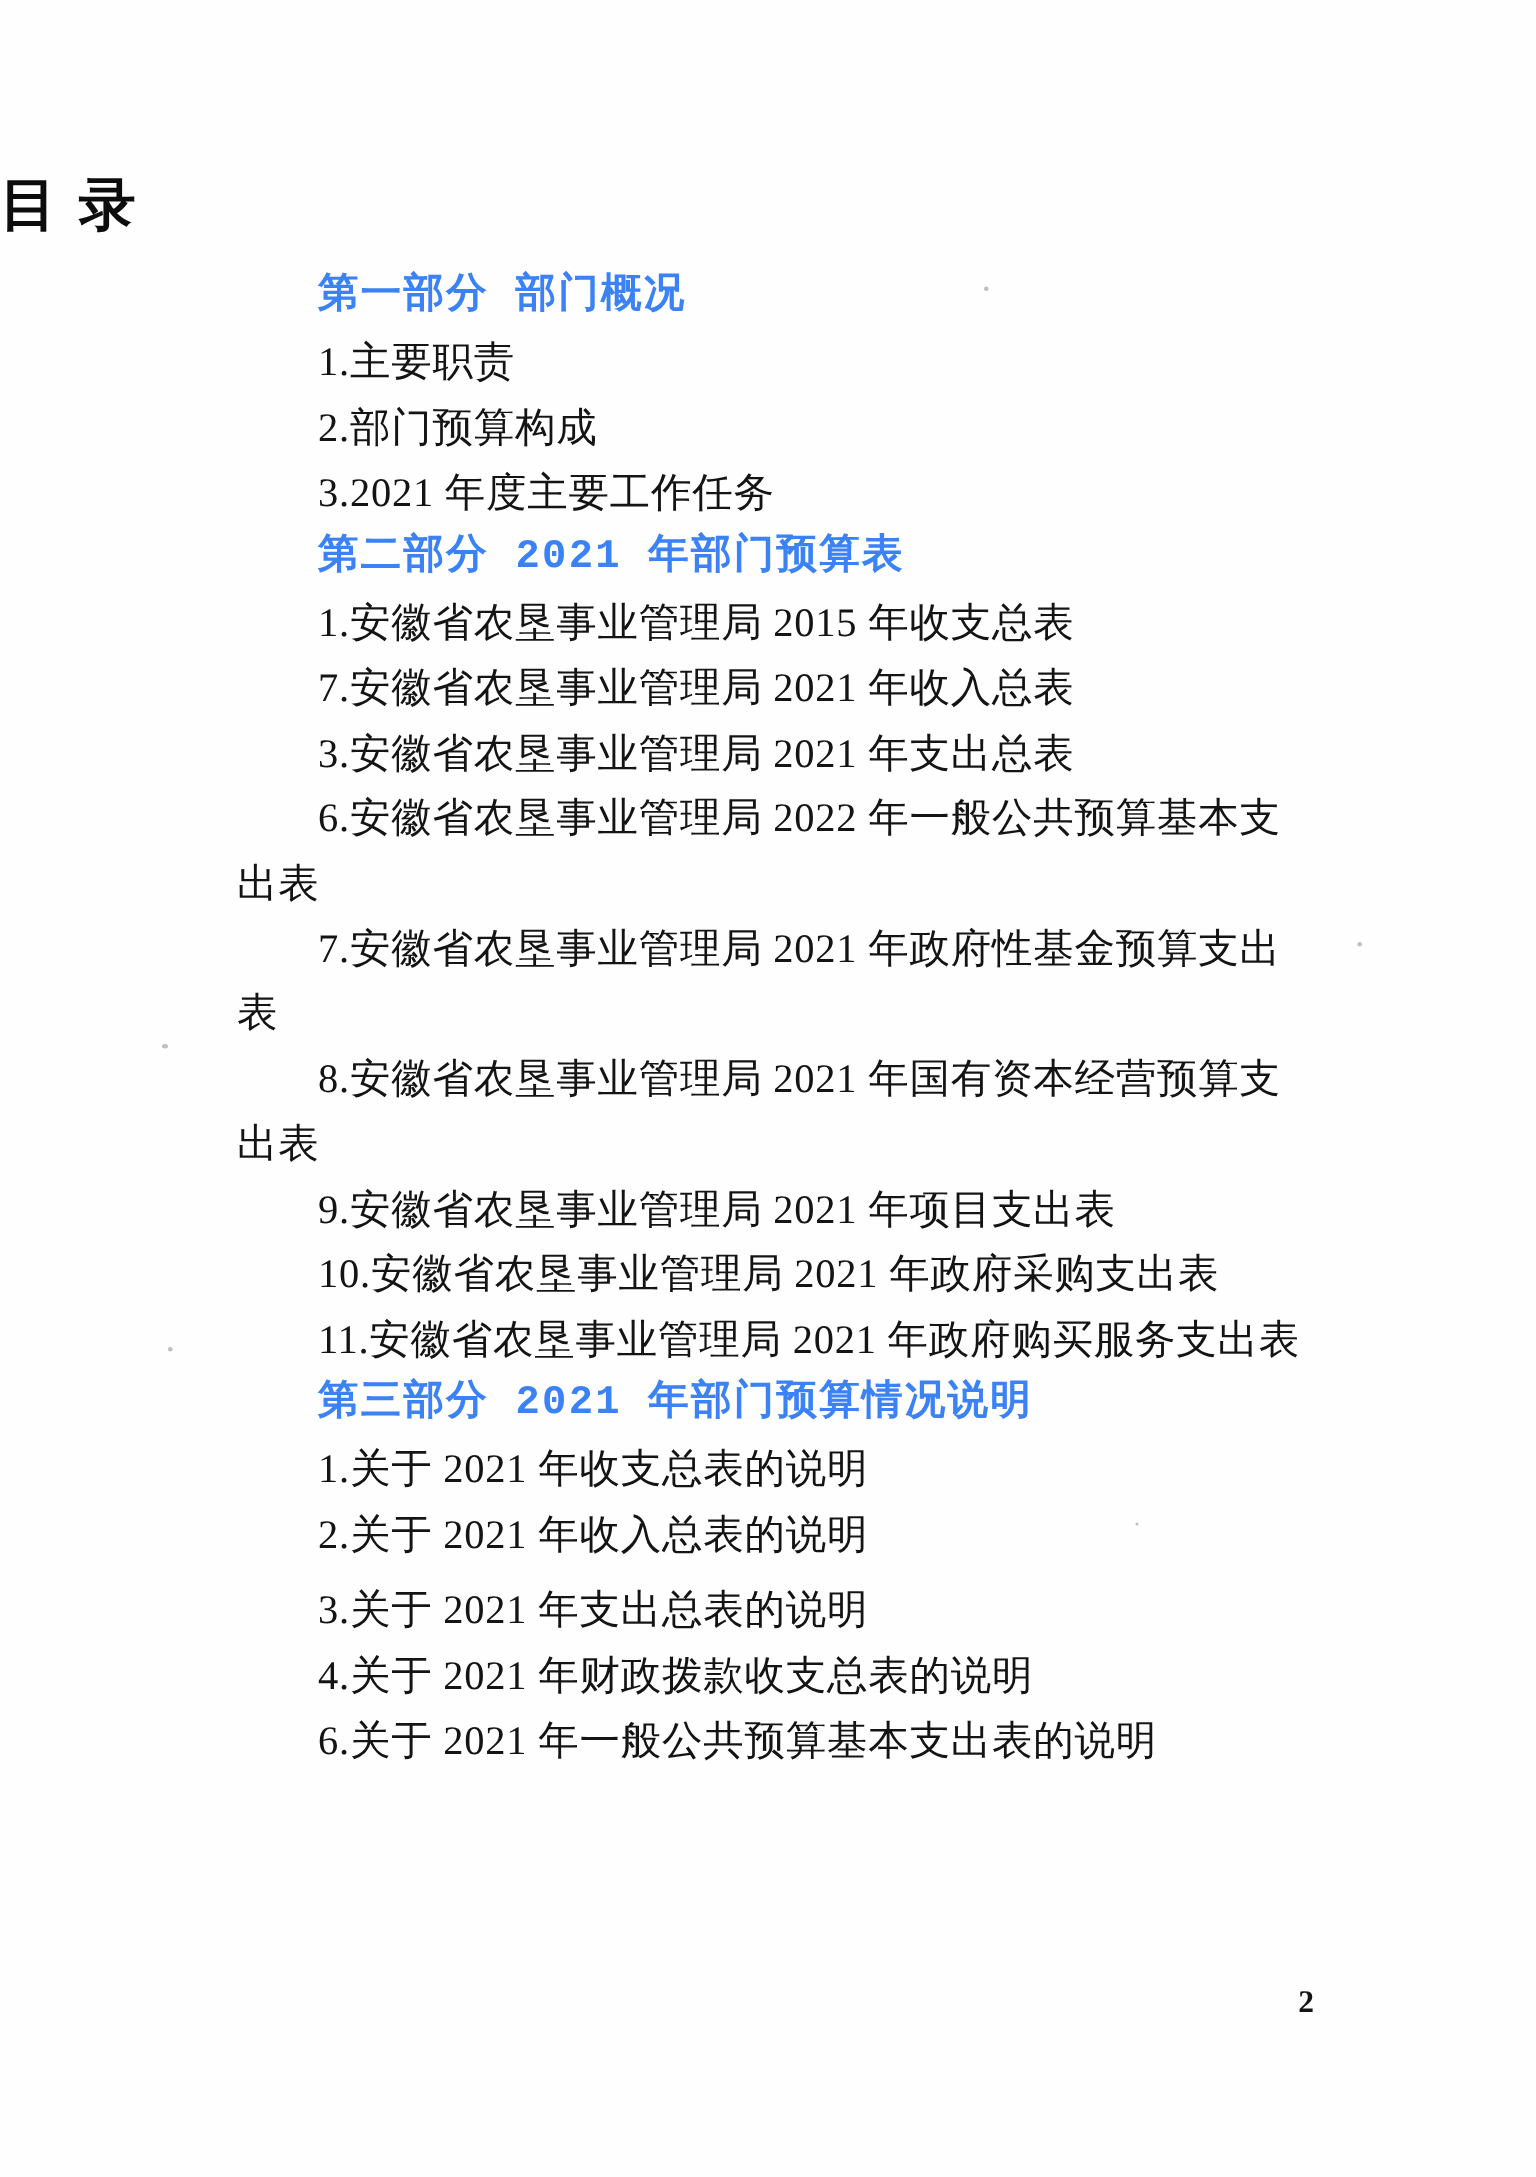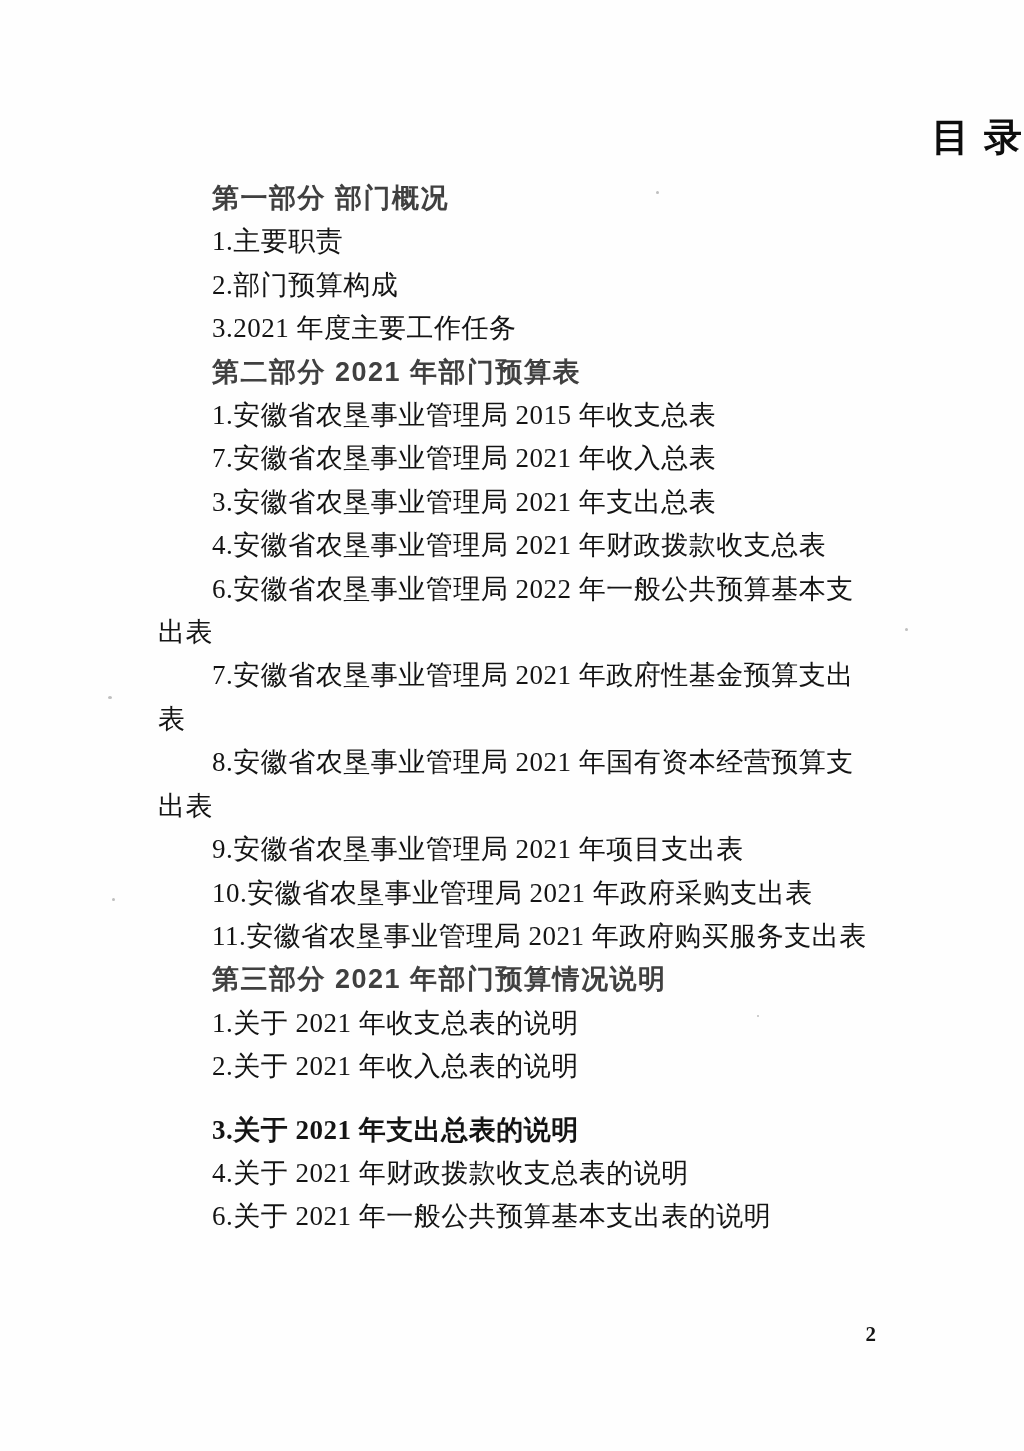--- a/index.html
+++ b/index.html
@@ -16,55 +16,54 @@
     color: #141414;
   }
   .page {
     position: absolute;
     inset: 0;
     background: #fefefe;
   }
   .doc-title {
     margin: 0;
     padding-top: 114px;
-    text-align: right;
+    text-align: left;
     font-size: 38px;
     line-height: 46px;
     font-weight: bold;
     font-family: "Liberation Sans", "DejaVu Sans", sans-serif;
     letter-spacing: 2px;
     color: #0d0d0d;
   }
   .toc {
     margin-top: 17px;
     padding-left: 158px;
     padding-right: 60px;
   }
   .toc-item {
     margin: 0;
     font-size: 27px;
     line-height: 43.4px;
     letter-spacing: 0.5px;
   }
   .toc-item.heading {
-    font-family: Liberation Sans, sans-serif;
+    font-family: Liberation Mono, monospace;
     font-weight: bold;
     letter-spacing: 1.5px;
-    color: #404040;
+    color: #3b82f6;
   }
   .toc-item .line {
     display: block;
     white-space: nowrap;
   }
   .toc-item .line.first {
     padding-left: 54px; 
   }
   .toc-item.gap-before {
-    margin-top: 20px;
-    font-weight: bold;
+    margin-top: 7px;
   }
   .page-number {
     position: absolute;
     top: 1322px;
     right: 148px;
     font-size: 21px;
     font-weight: bold;
     font-family: "Liberation Serif", "DejaVu Serif", serif;
     color: #151515;
   }
@@ -107,23 +106,20 @@
       <p class="toc-item">
         <span class="line first">1.安徽省农垦事业管理局 2015 年收支总表</span>
       </p>
       <p class="toc-item">
         <span class="line first">7.安徽省农垦事业管理局 2021 年收入总表</span>
       </p>
       <p class="toc-item">
         <span class="line first">3.安徽省农垦事业管理局 2021 年支出总表</span>
       </p>
       <p class="toc-item">
-        <span class="line first">4.安徽省农垦事业管理局 2021 年财政拨款收支总表</span>
-      </p>
-      <p class="toc-item">
         <span class="line first">6.安徽省农垦事业管理局 2022 年一般公共预算基本支</span>
         <span class="line cont">出表</span>
       </p>
       <p class="toc-item">
         <span class="line first">7.安徽省农垦事业管理局 2021 年政府性基金预算支出</span>
         <span class="line cont">表</span>
       </p>
       <p class="toc-item">
         <span class="line first">8.安徽省农垦事业管理局 2021 年国有资本经营预算支</span>
         <span class="line cont">出表</span>

